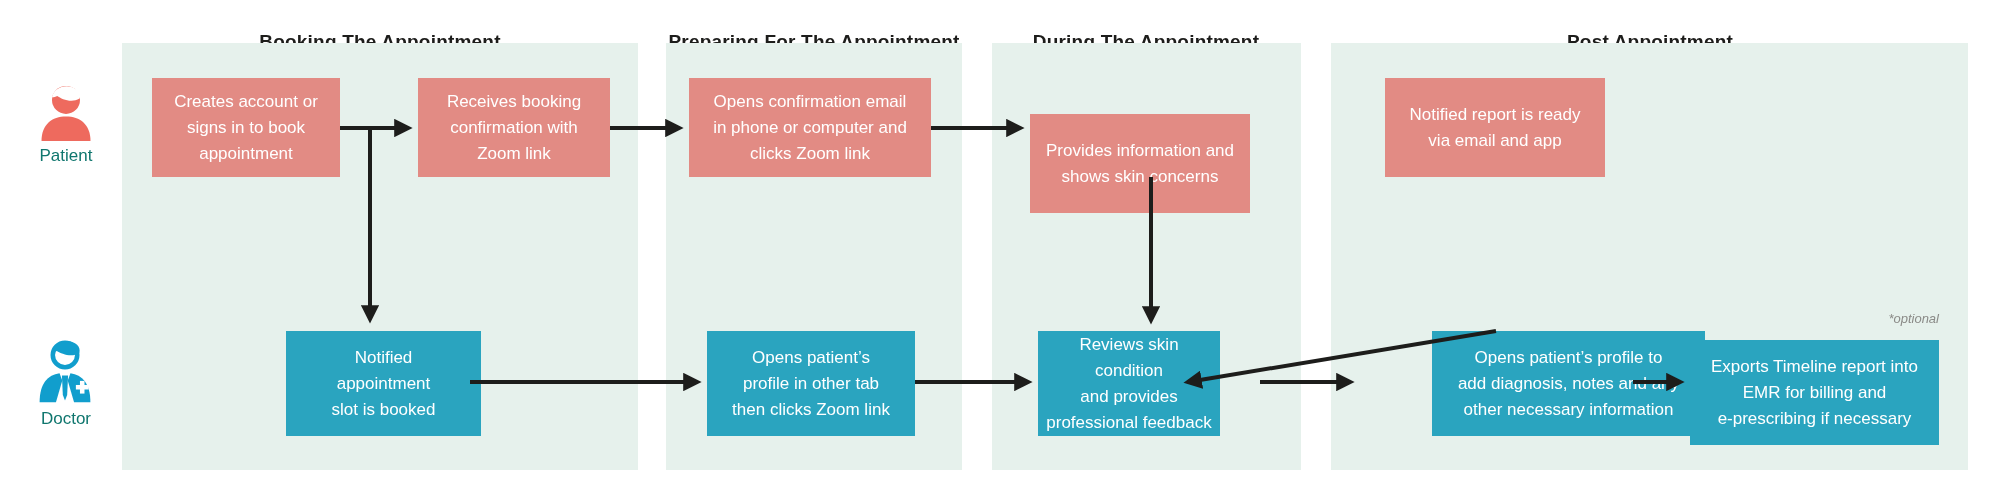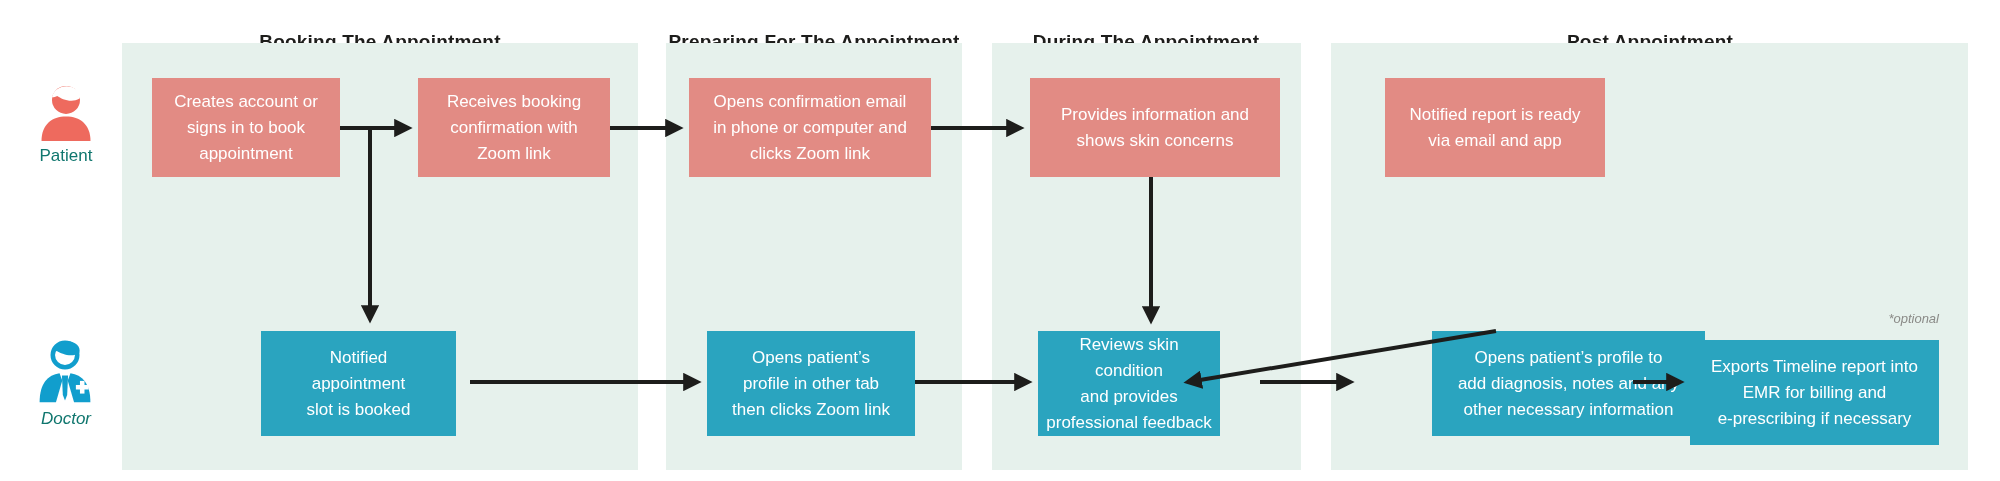--- a/index.html
+++ b/index.html
@@ -25,36 +25,36 @@
   .step{
     position:absolute;display:flex;align-items:center;justify-content:center;
     text-align:center;color:#ffffff;font-size:17px;line-height:26px;
     white-space:pre-line;padding:0 6px;box-sizing:border-box;
   }
   .coral{background:#e28b84;top:78px;height:99px;}
   .teal{background:#2aa4bf;top:331px;height:105px;}
   .sA{left:152px;width:188px;}
   .sB{left:418px;width:192px;}
   .sC{left:689px;width:242px;}
-  .sD{left:1030px;width:250px;}
+  .sD{left:1030px;width:220px;margin-top:36px;}
   .sE{left:1385px;width:220px;}
-  .sF{left:261px;width:195px;}
+  .sF{left:286px;width:195px;}
   .sG{left:707px;width:208px;}
   .sH{left:1038px;width:182px;}
   .sI{left:1432px;width:273px;}
   .sJ{left:1690px;width:249px;margin-top:9px;}
   .lane-icon{position:absolute;}
   .patient-icon{left:38px;top:83px;}
   .doctor-icon{left:36px;top:338px;}
   .lane-label{
     position:absolute;left:6px;width:120px;text-align:center;
     font-size:17px;color:#0f766e;
   }
   .patient-label{top:146px;}
-  .doctor-label{top:409px;font-style:italic;}
+  .doctor-label{top:409px;}
   .optional-note{
     position:absolute;left:1739px;top:311px;width:200px;text-align:right;
     font-size:13px;font-style:italic;color:#8a8a87;
   }
   .arrows{position:absolute;left:0;top:0;width:2000px;height:481px;pointer-events:none;}
 </style>
 </head>
 <body>
 
 <div class="canvas">

